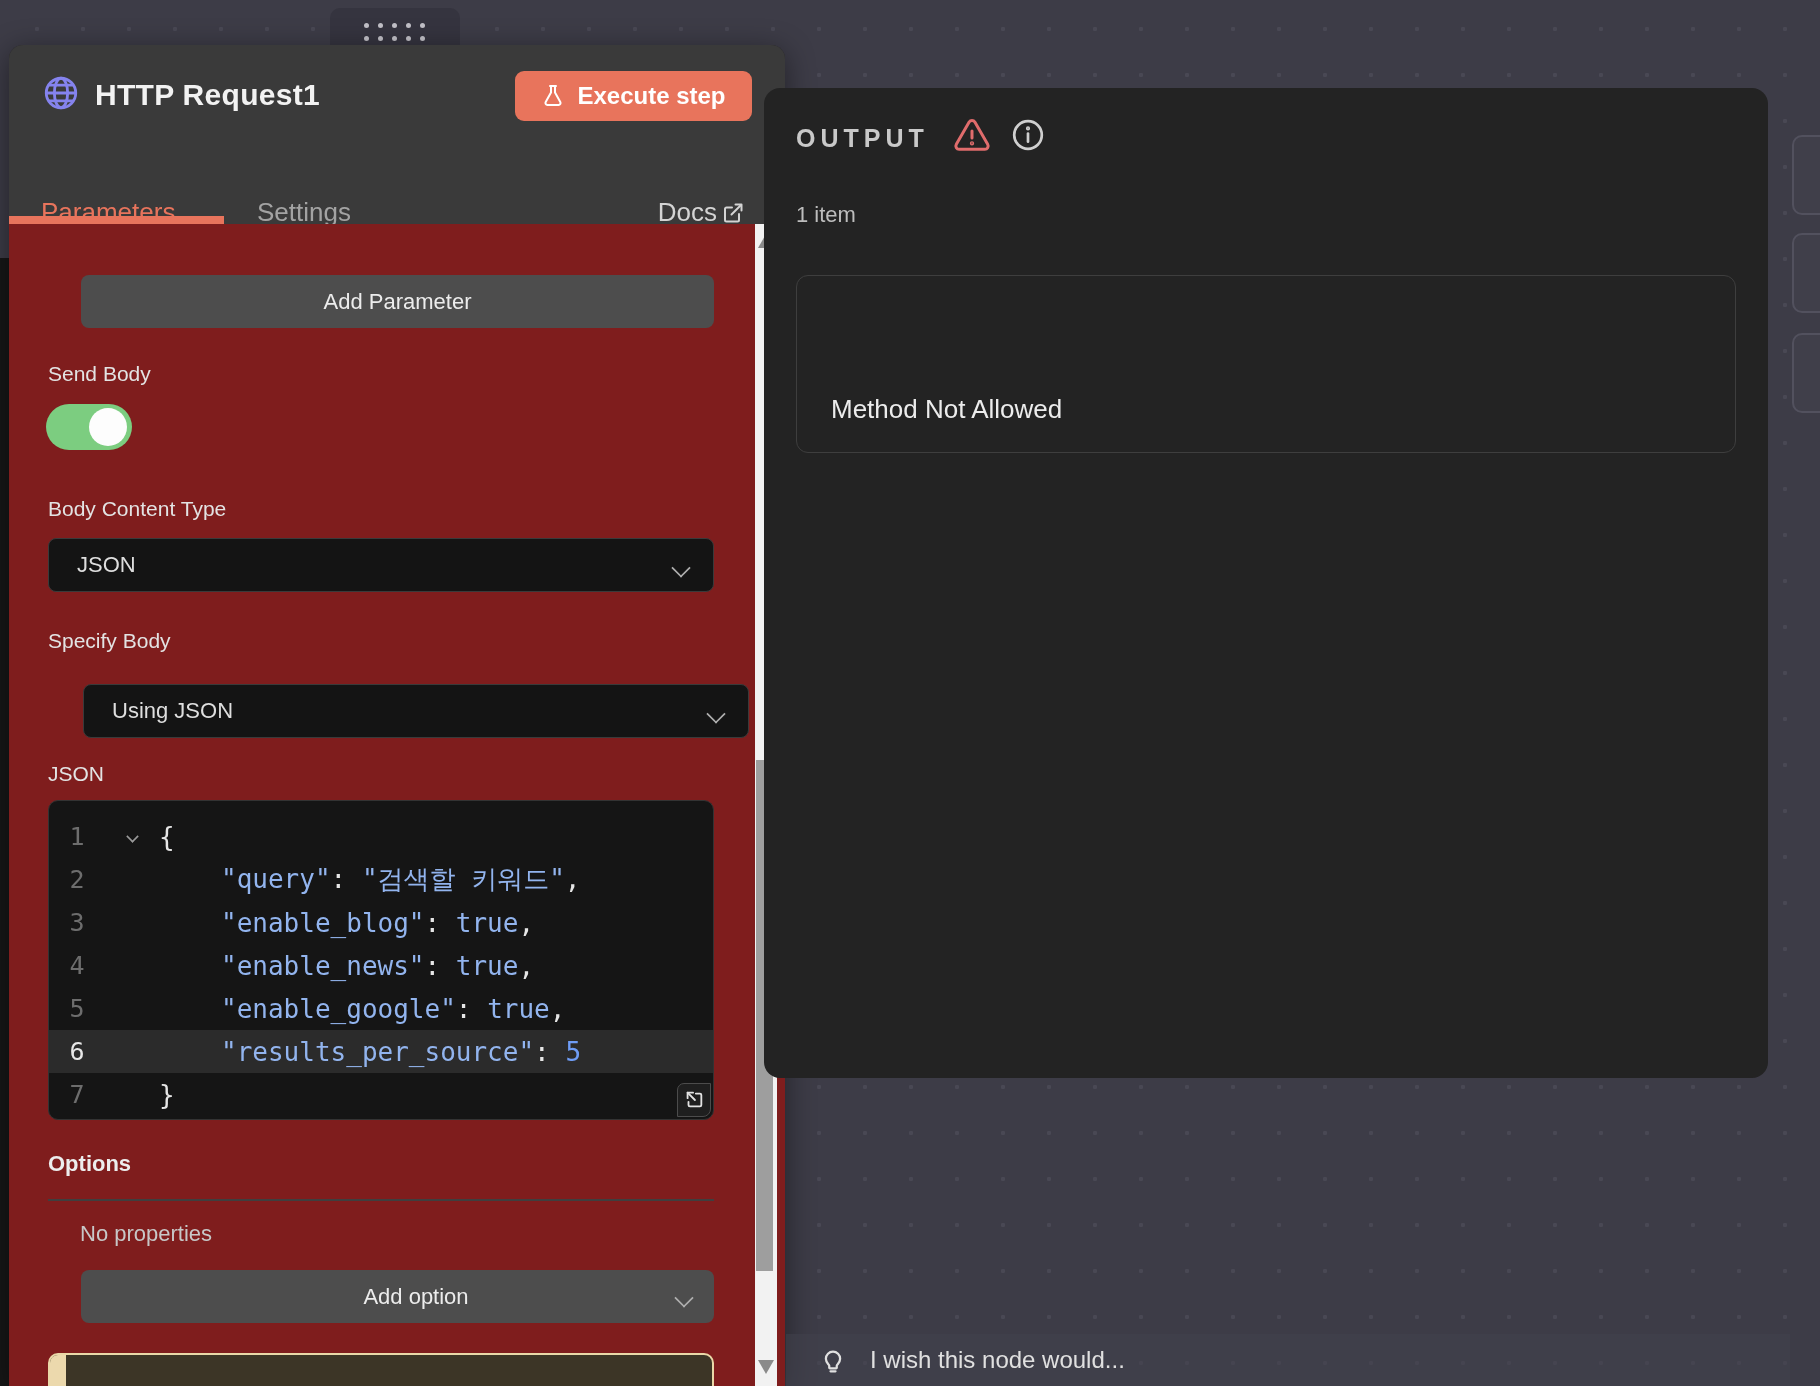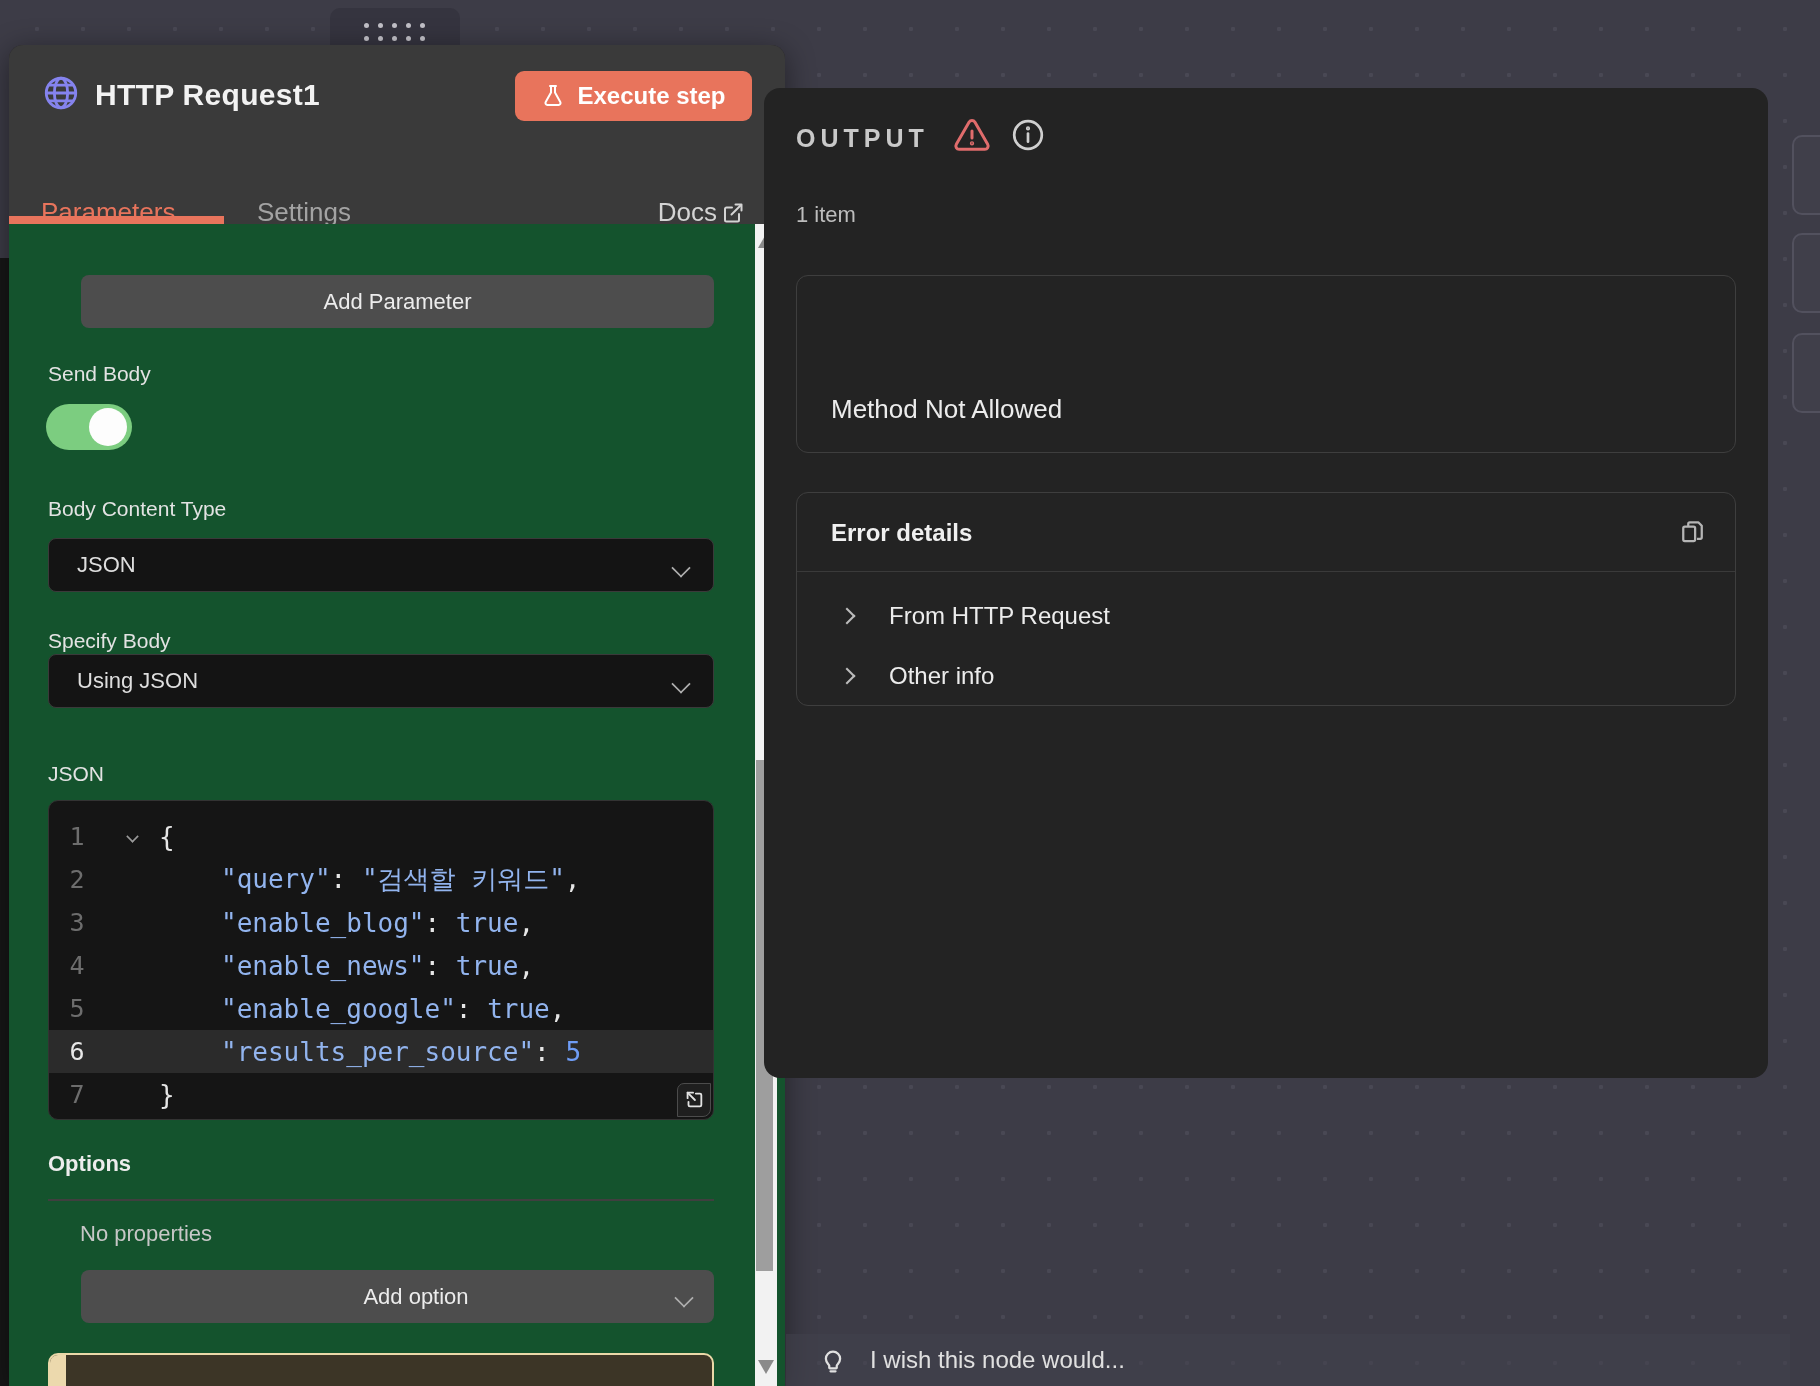--- a/index.html
+++ b/index.html
@@ -22,42 +22,42 @@
   .node-header{ position:absolute; left:0; top:0; width:776px; height:179px; background:#3a3a3a; }
   .globe-icon{ position:absolute; left:33px; top:29px; width:38px; height:38px; }
   .node-title{ position:absolute; left:86px; top:33px; font-size:30px; font-weight:700; color:#f2f2f2; letter-spacing:.3px; }
   .execute-btn{ position:absolute; left:506px; top:26px; width:237px; height:50px; background:#e8745c; border:none; border-radius:9px; color:#fff; font-family:inherit; font-size:24px; font-weight:700; display:flex; align-items:center; justify-content:center; gap:12px; cursor:pointer; }
   .tab{ position:absolute; top:152px; font-size:26px; cursor:pointer; background:none; border:none; font-family:inherit; }
   .tab-parameters{ left:32px; color:#e8745c; font-weight:500;}
   .tab-settings{ left:248px; color:#a3a3a3; }
   .docs-link{ position:absolute; top:152px; right:40px; font-size:26px; color:#d4d4d4; display:flex; align-items:center; gap:4px; cursor:pointer; }
   .tab-underline{ position:absolute; left:0; top:171px; width:215px; height:8px; background:#e8745c; }
 
-  .panel-body{ position:absolute; left:0; top:179px; width:776px; height:1162px; background:#14532d; }
+  .panel-body{ position:absolute; left:0; top:179px; width:776px; height:1162px; background:#7f1d1d; }
 
   .ghost-btn{ position:absolute; background:#4d4d4d; border:none; border-radius:8px; color:#ececec; font-family:inherit; font-size:22px; cursor:pointer; }
   .add-parameter-btn{ left:72px; top:51px; width:633px; height:53px; }
   .add-option-btn{ left:72px; top:1046px; width:633px; height:53px;padding-left:37px; }
   .add-option-btn .chev{ position:absolute; right:22px; top:20px; }
 
   .field-label{ position:absolute; font-size:21px; color:#e3e3e3; }
   .lbl-send-body{ left:39px; top:138px; }
   .lbl-bct{ left:39px; top:273px; }
   .lbl-specify{ left:39px; top:405px; }
   .lbl-json{ left:39px; top:538px; }
   .lbl-options{ left:39px; top:927px; font-weight:600; color:#ededed; font-size:22px;}
   .options-divider{ position:absolute; left:39px; top:975px; width:666px; height:2px; background:#3f3f3f; }
   .no-properties{ position:absolute; left:71px; top:997px; font-size:22px; color:#c7c7c7; }
 
   .toggle{ position:absolute; left:37px; top:180px; width:86px; height:46px; border-radius:23px; background:#7ccd80; cursor:pointer; }
   .toggle .knob{ position:absolute; right:5px; top:4px; width:38px; height:38px; border-radius:50%; background:#fdfdfd; }
 
   .select{ position:absolute; left:39px; width:666px; height:54px; background:#141414; border:1px solid #3a3a3a; border-radius:8px; color:#dedede; font-size:22px; display:flex; align-items:center; padding-left:28px; cursor:pointer; }
   .select-bct{ top:314px; }
-  .select-specify{ top:430px; }
+  .select-specify{ top:460px;margin-left:35px; }
   .select .chev{ position:absolute; right:24px; top:21px; }
   .chev{ width:16px; height:16px; border-right:2.5px solid #b0b0b0; border-bottom:2.5px solid #b0b0b0; transform:rotate(45deg) scale(.85); display:inline-block; }
 
   
   .json-editor{ position:absolute; left:39px; top:576px; width:666px; height:320px; background:#151515; border:1px solid #333; border-radius:10px; overflow:hidden; font-family:"DejaVu Sans Mono", monospace; }
   .code-row{ position:relative; height:43px; display:flex; align-items:center; }
   .code-rows{ padding-top:14px; }
   .code-row.active{ background:#2b2b2b; }
   .gutter{ width:56px; text-align:center; font-size:25px; color:#6d6d6d; flex:none; }
   .code-row.active .gutter{ color:#e8e8e8; }
@@ -264,43 +264,20 @@
           <line x1="12" y1="11" x2="12" y2="16.5"></line>
           <circle cx="12" cy="7.6" r="0.5" fill="#cfcfcf"></circle>
       </svg>
     </span>
     <div class="item-count">1 item</div>
 
     <div class="error-box">
       <div class="error-description">Method Not Allowed</div>
     </div>
 
-    <div class="details-box">
-      <div class="details-header">
-        <div class="details-title">Error details</div>
-        <button class="copy-btn">
-          <span>
-            <svg width="30" height="30" viewBox="0 0 24 24" fill="none" stroke="#b5b5b5" stroke-width="1.8" stroke-linejoin="round">
-              <path d="M9 8.5V6.2c0-.7.5-1.2 1.2-1.2h2.6l4.2 0 0 0 2.8 2.8V17c0 .7-.5 1.2-1.2 1.2H16"></path>
-              <rect x="5" y="8.5" width="9.5" height="11.5" rx="1.2"></rect>
-            </svg>
-          </span>
-        </button>
-      </div>
-      <div id="detail-rows">
-          <div class="detail-row" style="top: 95px;">
-            <span class="chev-right"></span>
-            <span class="row-label">From HTTP Request</span>
-          </div>
-          <div class="detail-row" style="top: 155px;">
-            <span class="chev-right"></span>
-            <span class="row-label">Other info</span>
-          </div>
-        </div>
-    </div>
   </div>
 
   <div class="feedback-bar">
     <span>
       <svg width="30" height="30" viewBox="0 0 24 24" fill="none" stroke="#e0e0e0" stroke-width="1.8" stroke-linecap="round">
         <path d="M9 18.2v-1.6c0-1-2.7-2.3-2.7-5.6A5.7 5.7 0 0 1 12 5.3a5.7 5.7 0 0 1 5.7 5.7c0 3.3-2.7 4.6-2.7 5.6v1.6"></path>
         <line x1="9.4" y1="18.6" x2="14.6" y2="18.6"></line>
           <line x1="10" y1="21" x2="14" y2="21"></line>
       </svg>
     </span>

